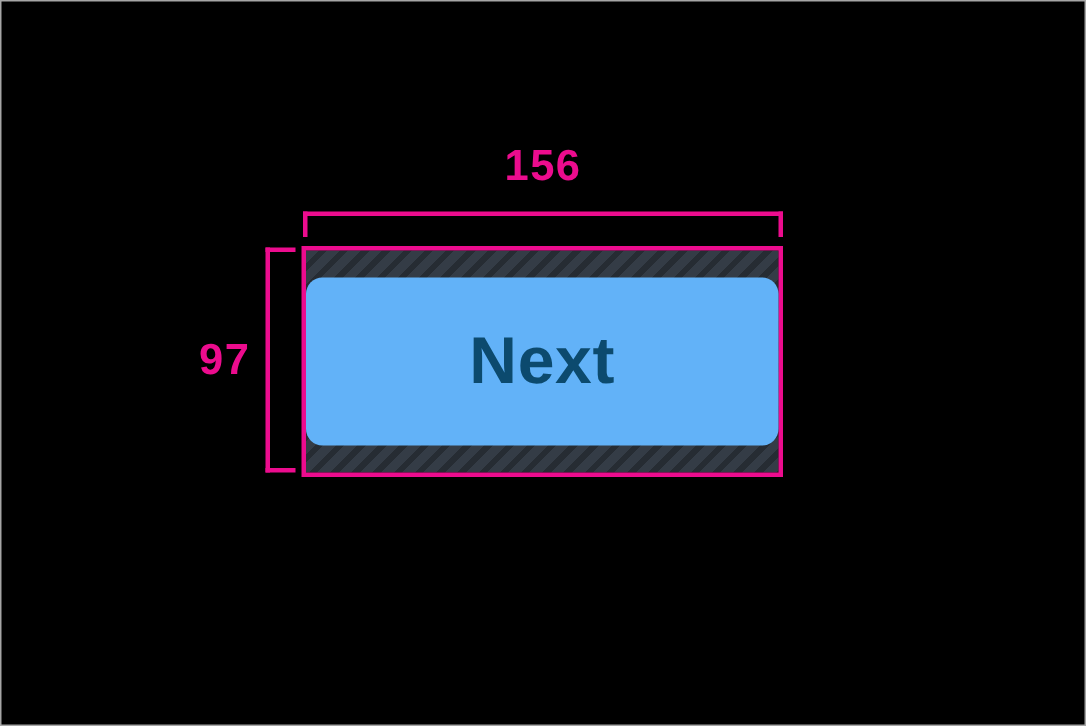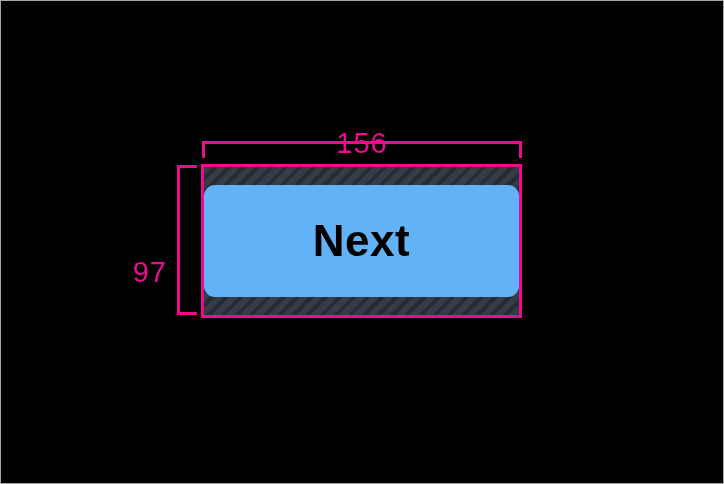--- a/index.html
+++ b/index.html
@@ -17,24 +17,23 @@
     background: var(--background, #000);
     border: 1px solid #a6a6a6;
     overflow: hidden;
   }
 
   
   .dim-label {
     position: absolute;
     color: var(--accent-pink, #ec0c8e);
     font-size: 29px;
-    font-weight: 400;
+    font-weight: 700;
     letter-spacing: 1px;
     user-select: none;
-    margin-top: 32px;
   }
   .width-label {
     left: 201px;
     top: 94px;
     width: 320px;
     text-align: center;
   }
   .height-label {
     left: 96px;
     top: 164px;
@@ -96,21 +95,21 @@
     background: var(--button-blue, #62b2f8);
     border: none;
     border-radius: 11px;
     display: flex;
     align-items: center;
     justify-content: center;
     font-family: "Liberation Sans", sans-serif;
     font-size: 44px;
     font-weight: 700;
     letter-spacing: 0.5px;
-    color: #000000;
+    color: #0c4a6e;
     cursor: pointer;
     padding: 0;
   }
 </style>
 </head>
 <body>
 
 <div class="canvas">
 
   <div class="dim-label width-label">156</div>

